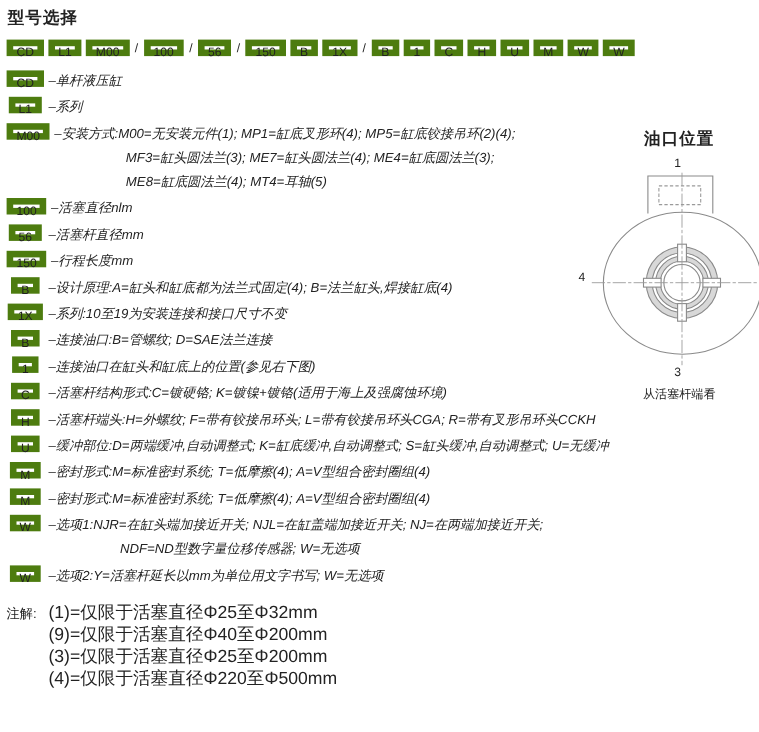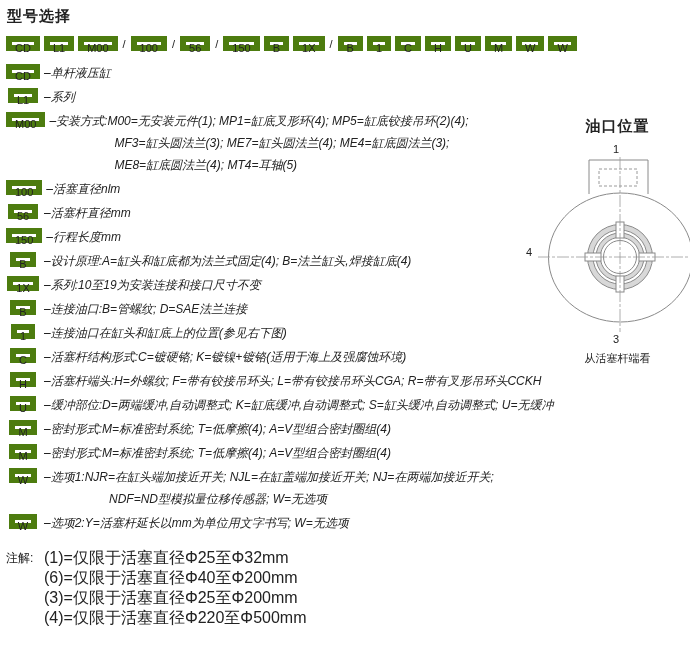--- a/index.html
+++ b/index.html
@@ -229,38 +229,38 @@
           <div class="line">–密封形式:M=标准密封系统; T=低摩擦(4); A=V型组合密封圈组(4)</div>
         </div>
     </div>
 
     <div class="row">
       <span class="col-code">
           <span class="code-box">W</span>
         </span>
       <div class="desc">
         <div class="line">–选项1:NJR=在缸头端加接近开关; NJL=在缸盖端加接近开关; NJ=在两端加接近开关;</div>
-        <div class="line cont">NDF=ND型模拟量位移传感器; W=无选项</div>
+        <div class="line cont">NDF=ND型数字量位移传感器; W=无选项</div>
       </div>
     </div>
 
     <div class="row">
       <span class="col-code">
           <span class="code-box">W</span>
         </span>
       <div class="desc">
           <div class="line">–选项2:Y=活塞杆延长以mm为单位用文字书写; W=无选项</div>
         </div>
     </div>
 
     <div class="notes">
       <div class="notes-label">注解:</div>
       <div class="notes-lines">
         <div class="note-line">(1)=仅限于活塞直径Φ25至Φ32mm</div>
-        <div class="note-line">(6)=仅限于活塞直径Φ40至Φ200mm</div>
+        <div class="note-line">(9)=仅限于活塞直径Φ40至Φ200mm</div>
         <div class="note-line">(3)=仅限于活塞直径Φ25至Φ200mm</div>
         <div class="note-line">(4)=仅限于活塞直径Φ220至Φ500mm</div>
 
       </div>
     </div>
 
   </div>
 
   <div class="diagram">
     <div class="diagram-title">油口位置</div>

